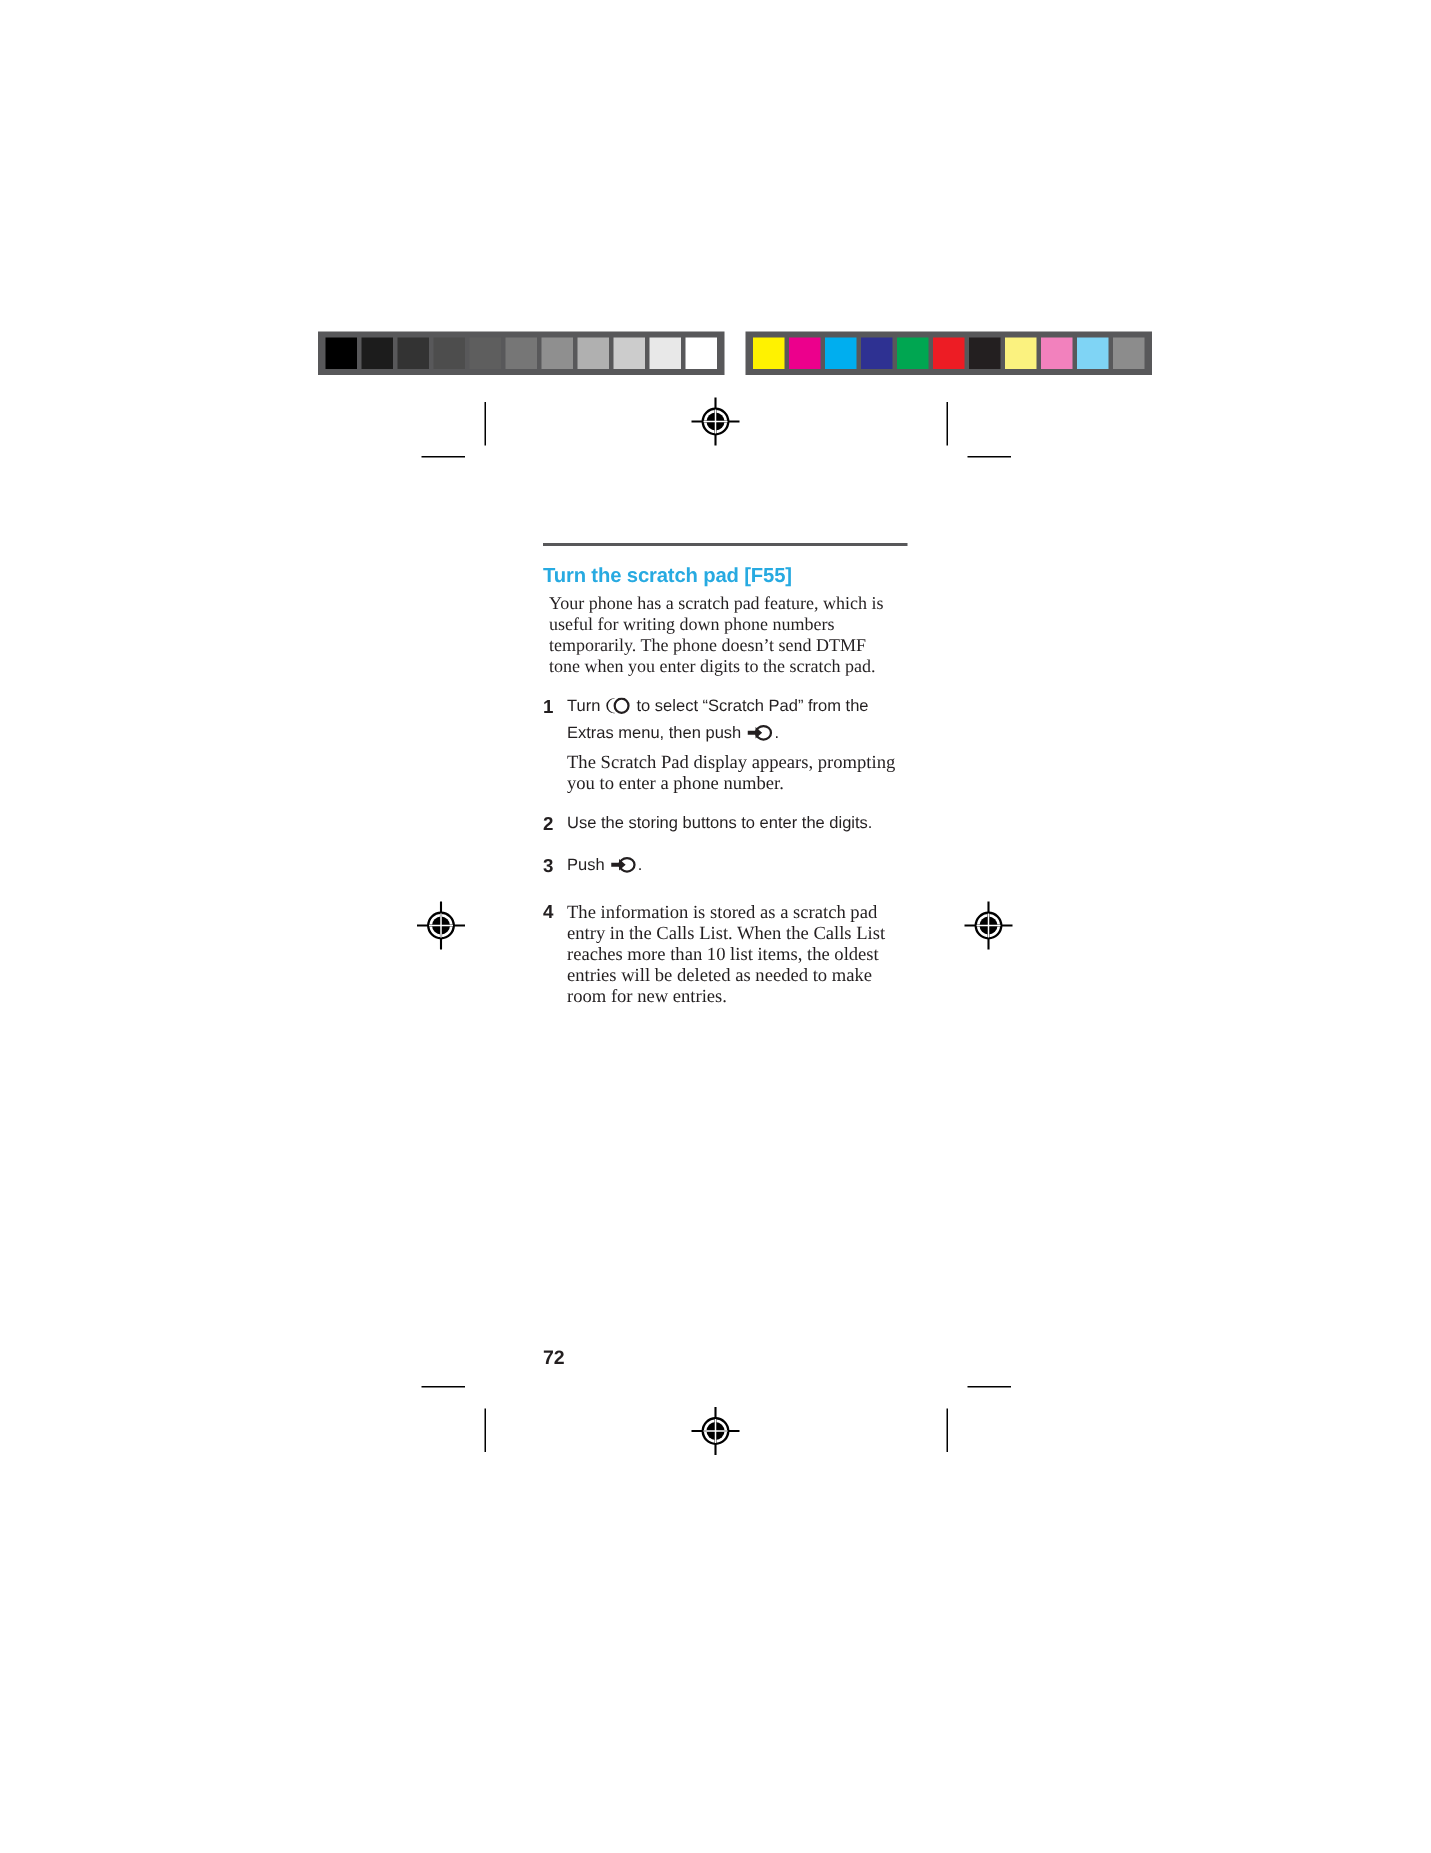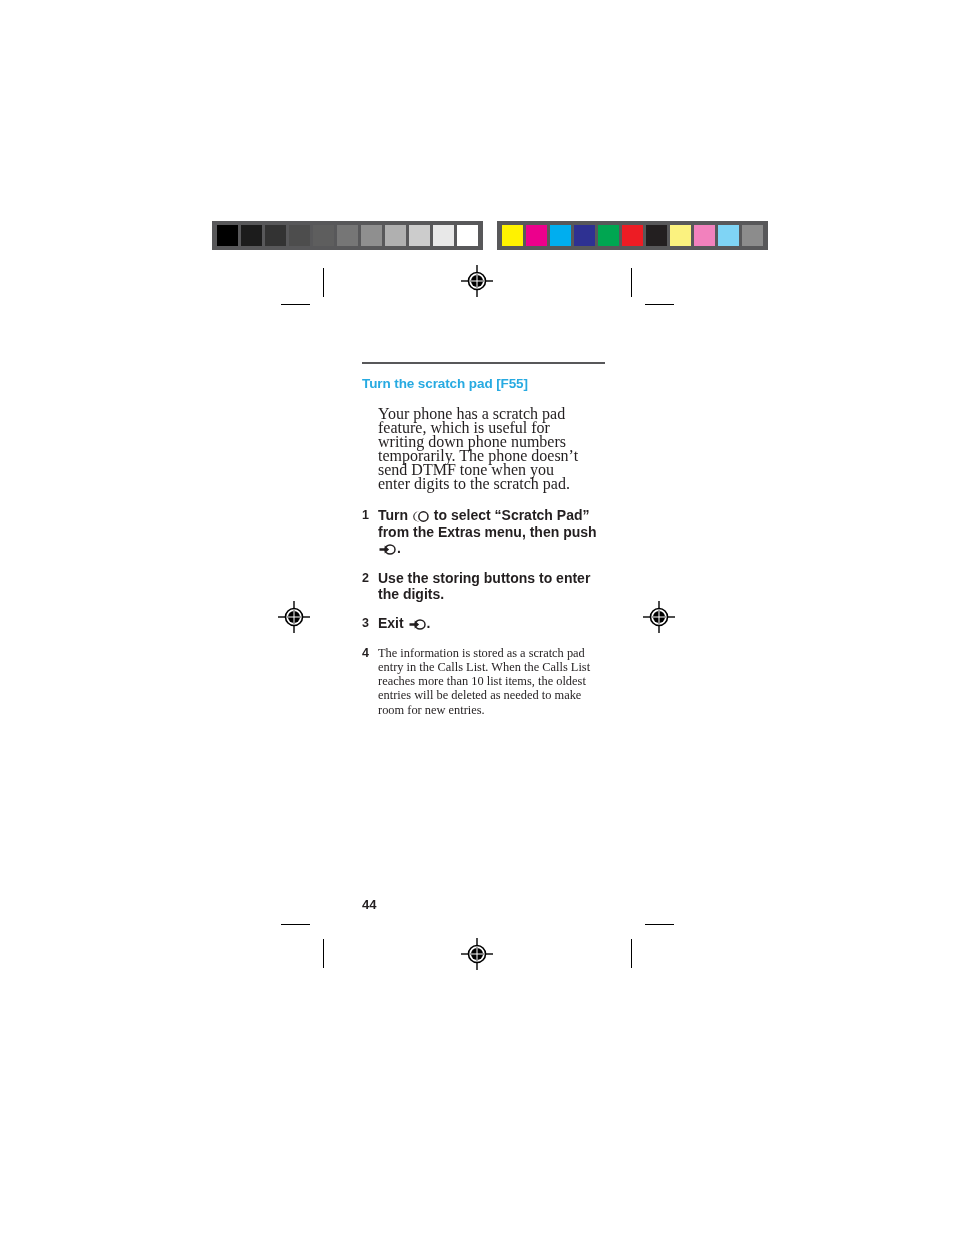--- a/index.html
+++ b/index.html
@@ -73,24 +73,24 @@
   h1.section-heading {
     font-family: "Liberation Sans", sans-serif;
     font-size: 13.5px;
     font-weight: bold;
     color: #27aae1;
     margin: 0 0 3px 0;
     letter-spacing: -0.1px;
   }
   p.body-text {
     font-family: "Liberation Serif", serif;
-    font-size: 16px;
+    font-size: 12px;
     line-height: 14.1px;
     color: #231f20;
-    margin: 16px;
+    margin: 4px;
   }
 
   ol.steps {
     list-style: none;
     margin: 0;
     padding: 0;
   }
   ol.steps > li {
     position: relative;
     padding-left: 16px;
@@ -100,22 +100,22 @@
     position: absolute;
     left: 0;
     top: 0;
     font-family: "Liberation Sans", sans-serif;
     font-size: 12.5px;
     font-weight: bold;
     color: #231f20;
   }
   .step-title {
     font-family: "Liberation Sans", sans-serif;
-    font-size: 14px;
-    font-weight: bold;
+    font-size: 11px;
+    font-weight: normal;
     line-height: 15.6px;
     color: #231f20;
     margin: 0;
   }
   .step-detail {
     font-family: "Liberation Serif", serif;
     font-size: 12.4px;
     line-height: 14.1px;
     color: #231f20;
     margin: 1px 0 0 0;
@@ -245,42 +245,43 @@
         </span>
         <span>to select “Scratch Pad” from the Extras menu, then push</span>
         <span class="icon-inline">
           <svg width="17" height="11" viewBox="0 0 17 11">
             <path d="M0.5 4.2 h5.2 v-2.6 l4.4 3.9 -4.4 3.9 v-2.6 h-5.2 z" fill="#231f20"></path>
             <ellipse cx="11" cy="5.5" rx="5" ry="4.5" fill="none" stroke="#231f20" stroke-width="1.5"></ellipse>
             <path d="M11.4 1.2 A4.6 4.2 0 0 0 11.4 9.8 A3 2.8 0 0 1 11.4 1.2 Z" fill="#231f20"></path>
           </svg>
         </span><span>.</span>
       </p>
+      <p class="step-detail">The Scratch Pad display appears, prompting you to enter a phone number.</p>
     </li>
 
     <li>
       <span class="step-num">2</span>
       <p class="step-title">Use the storing buttons to enter the digits.</p>
     </li>
 
     <li>
       <span class="step-num">3</span>
       <p class="step-title">
-        <span>Exit</span>
+        <span>Push</span>
         <span class="icon-inline">
           <svg width="17" height="11" viewBox="0 0 17 11">
             <path d="M0.5 4.2 h5.2 v-2.6 l4.4 3.9 -4.4 3.9 v-2.6 h-5.2 z" fill="#231f20"></path>
             <ellipse cx="11" cy="5.5" rx="5" ry="4.5" fill="none" stroke="#231f20" stroke-width="1.5"></ellipse>
             <path d="M11.4 1.2 A4.6 4.2 0 0 0 11.4 9.8 A3 2.8 0 0 1 11.4 1.2 Z" fill="#231f20"></path>
           </svg>
         </span><span>.</span>
       </p>
     </li>
 
     <li>
       <span class="step-num">4</span>
       <p class="step-detail">The information is stored as a scratch pad entry in the Calls List. When the Calls List reaches more than 10 list items, the oldest entries will be deleted as needed to make room for new entries.</p>
     </li>
 
   </ol>
 </div>
 
-<div id="page-number">44</div>
+<div id="page-number">72</div>
 
 </body></html>

